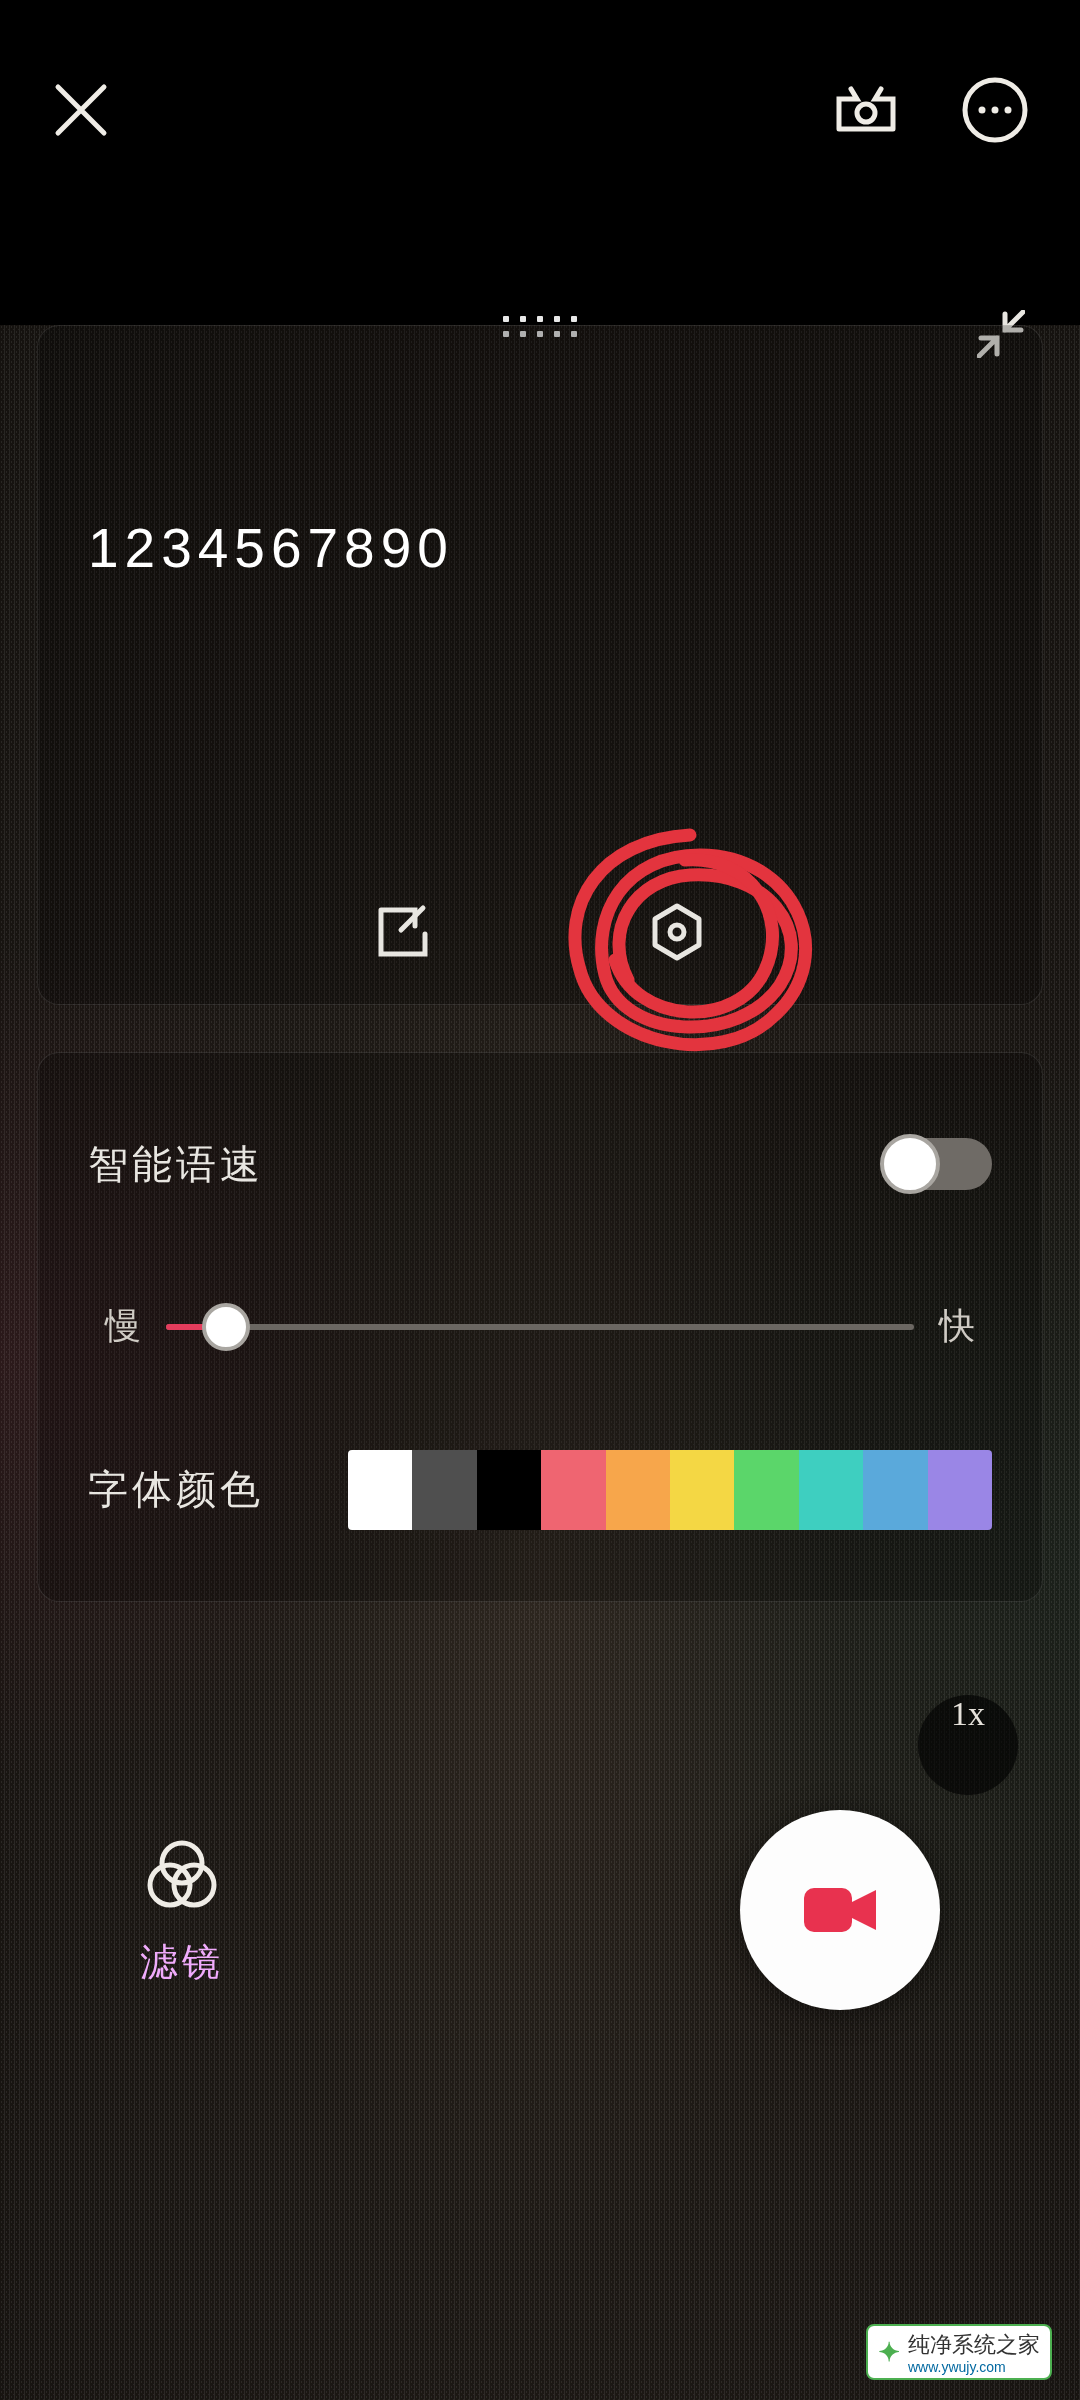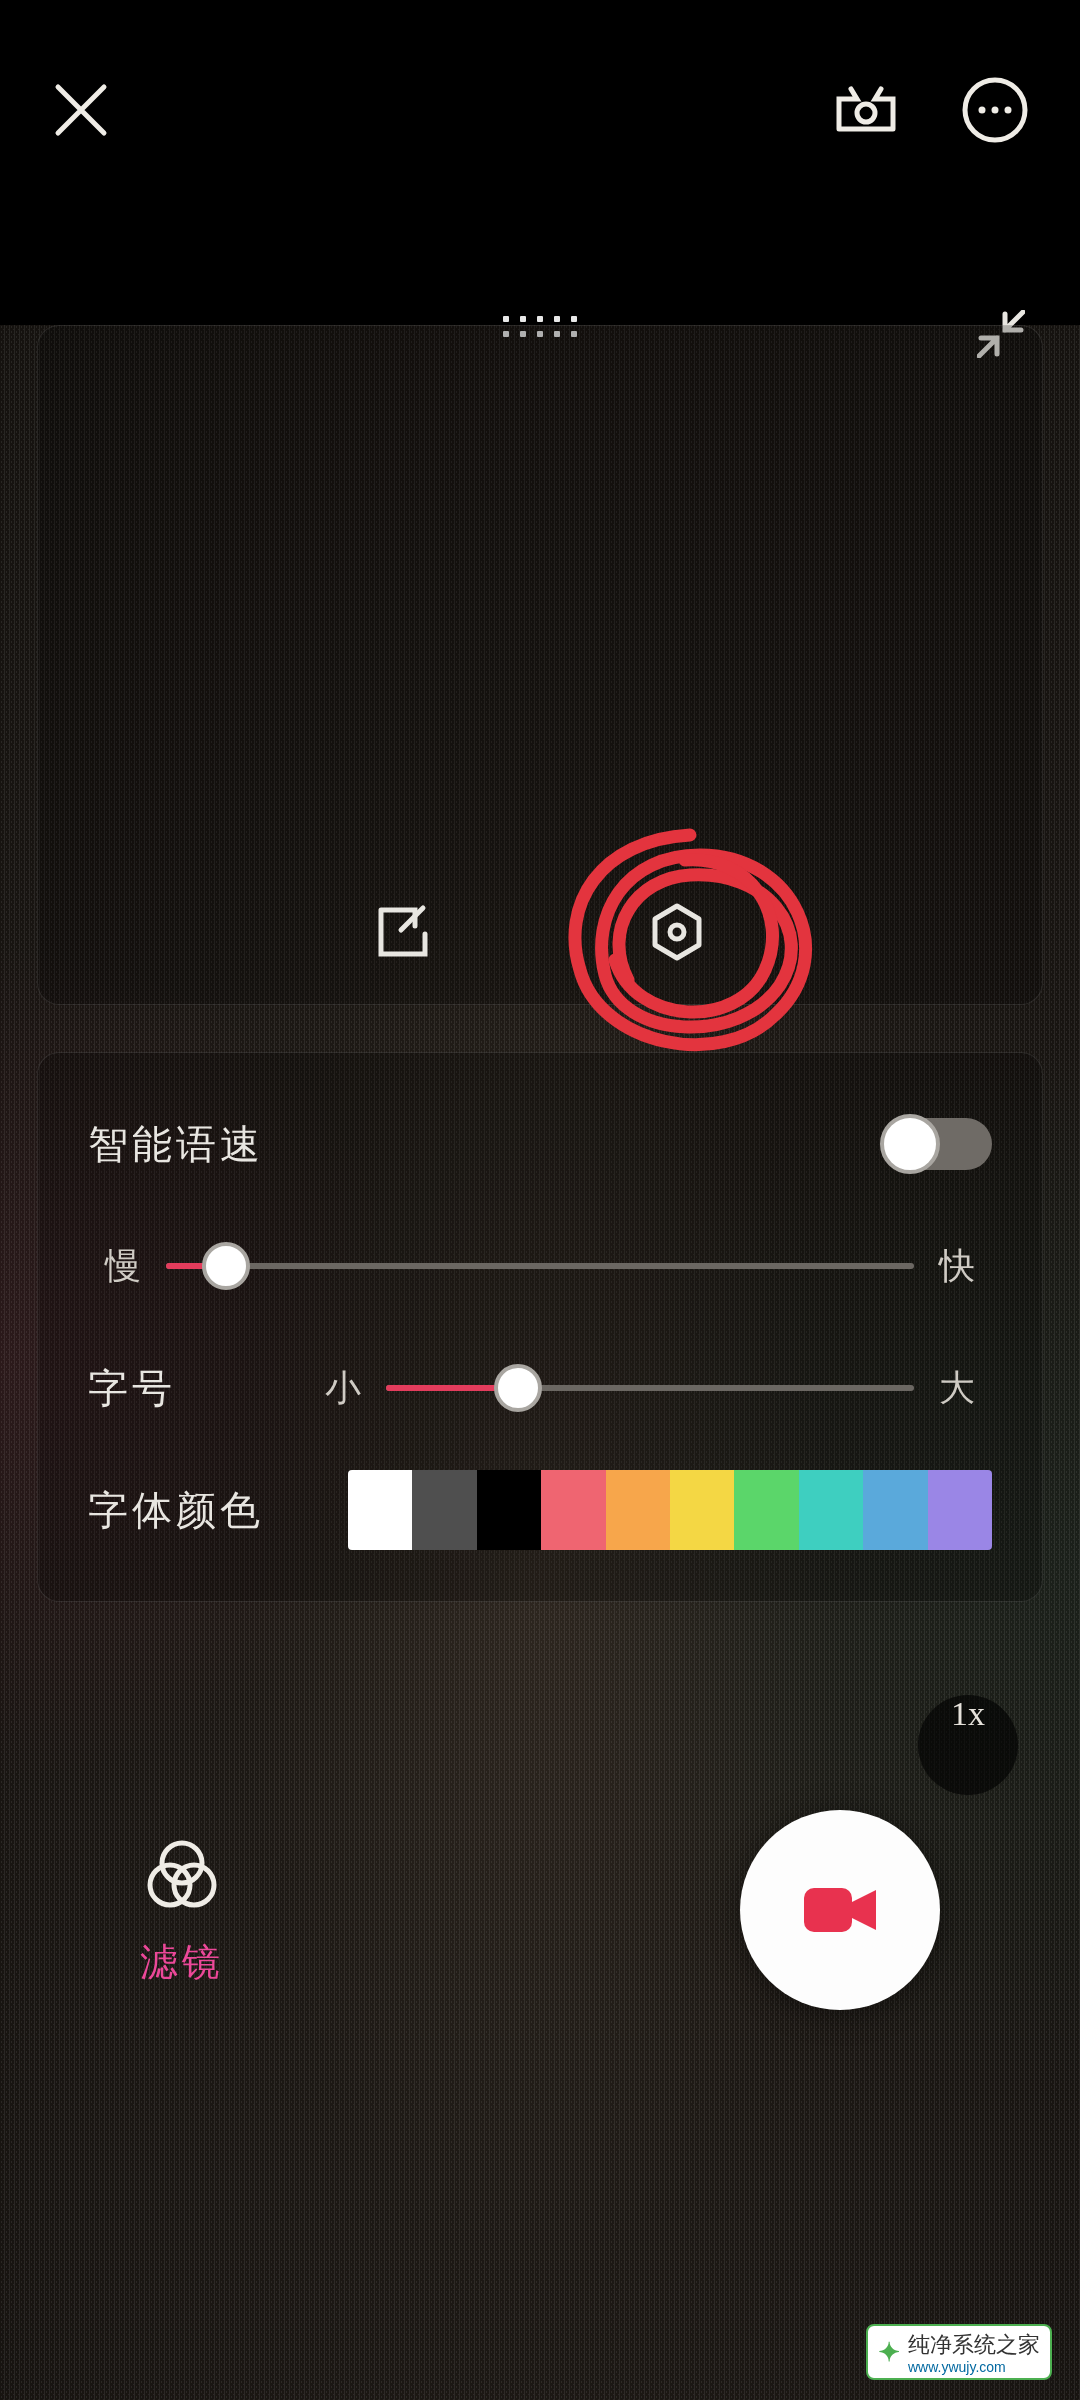--- a/index.html
+++ b/index.html
@@ -99,21 +99,21 @@
     background: rgba(0,0,0,0.62);
     color: #e6e2db; font-size: 34px; font-family: serif;
     display: flex; justify-content: center;
   }
   .bottom-bar {
     position: absolute; left: 0; right: 0; top: 1800px; height: 220px;
     display: flex; align-items: center; justify-content: space-between;
     padding: 0 140px;
   }
   .side-btn { display: flex; flex-direction: column; align-items: center; gap: 20px; }
-  .side-label { color: #ec4899; font-size: 38px;
+  .side-label { color: #f0abfc; font-size: 38px;
     font-family: "STKaiti","KaiTi",serif; letter-spacing: 4px; }
   .record-btn {
     width: 200px; height: 200px; border-radius: 50%;
     background: #fdfdfd; display: flex; align-items: center; justify-content: center;
     box-shadow: 0 4px 30px rgba(0,0,0,0.4);
   }
   .red-annot { position: absolute; top: 815px; left: 540px; pointer-events: none; }
   .watermark { position: absolute; right: 28px; bottom: 20px;
     display: flex; align-items: center; gap: 8px;
     background: #fff; border: 2px solid #4caf50; border-radius: 8px;
@@ -173,20 +173,21 @@
 </div>
 
 <div class="shrink-icon">
   <svg width="48" height="48" viewBox="0 0 48 48">
     <path d="M28 4 L28 20 L44 20 M28 20 L46 2" stroke="#e8e6e1" stroke-width="5" fill="none" stroke-linecap="round"></path>
     <path d="M20 44 L20 28 L4 28 M20 28 L2 46" stroke="#e8e6e1" stroke-width="5" fill="none" stroke-linecap="round"></path>
   </svg>
 </div>
 
 <div class="teleprompter-card">
+  <div class="teleprompter-text">1234567890</div>
   <div class="teleprompter-actions">
     <div>
       <svg width="64" height="64" viewBox="0 0 64 64">
         <path d="M10 10 H44 V26 M10 10 V54 H54 V34" stroke="#e8e6e1" stroke-width="5" fill="none" stroke-linecap="round"></path>
         <path d="M52 8 L30 30" stroke="#e8e6e1" stroke-width="5" stroke-linecap="round"></path>
       </svg>
     </div>
     <div>
       <svg width="64" height="64" viewBox="0 0 64 64">
         <path d="M32 6 L54 19 V45 L32 58 L10 45 V19 Z" stroke="#e8e6e1" stroke-width="5" fill="none" stroke-linejoin="round"></path>
@@ -214,29 +215,20 @@
 
   <div class="row-setting">
     <div class="row-limit">慢</div>
     <div class="slider">
       <div class="fill" id="scroll-fill" style="width: 8%;"></div>
       <div class="knob" id="scroll-knob" style="left: 8%;"></div>
     </div>
     <div class="row-limit">快</div>
   </div>
 
-  <div class="row-setting">
-    <div class="row-label">字号</div>
-    <div class="row-limit">小</div>
-    <div class="slider">
-      <div class="fill" id="size-fill" style="width: 25%;"></div>
-      <div class="knob" id="size-knob" style="left: 25%;"></div>
-    </div>
-    <div class="row-limit">大</div>
-  </div>
 
   <div class="row-setting">
     <div class="row-label" style="width:240px">字体颜色</div>
     <div class="color-swatches" id="swatches">
         <div class="swatch" style="background: rgb(255, 255, 255);"></div>
         <div class="swatch" style="background: rgb(79, 79, 79);"></div>
         <div class="swatch" style="background: rgb(0, 0, 0);"></div>
         <div class="swatch" style="background: rgb(239, 101, 113);"></div>
         <div class="swatch" style="background: rgb(247, 166, 75);"></div>
         <div class="swatch" style="background: rgb(244, 215, 68);"></div>

